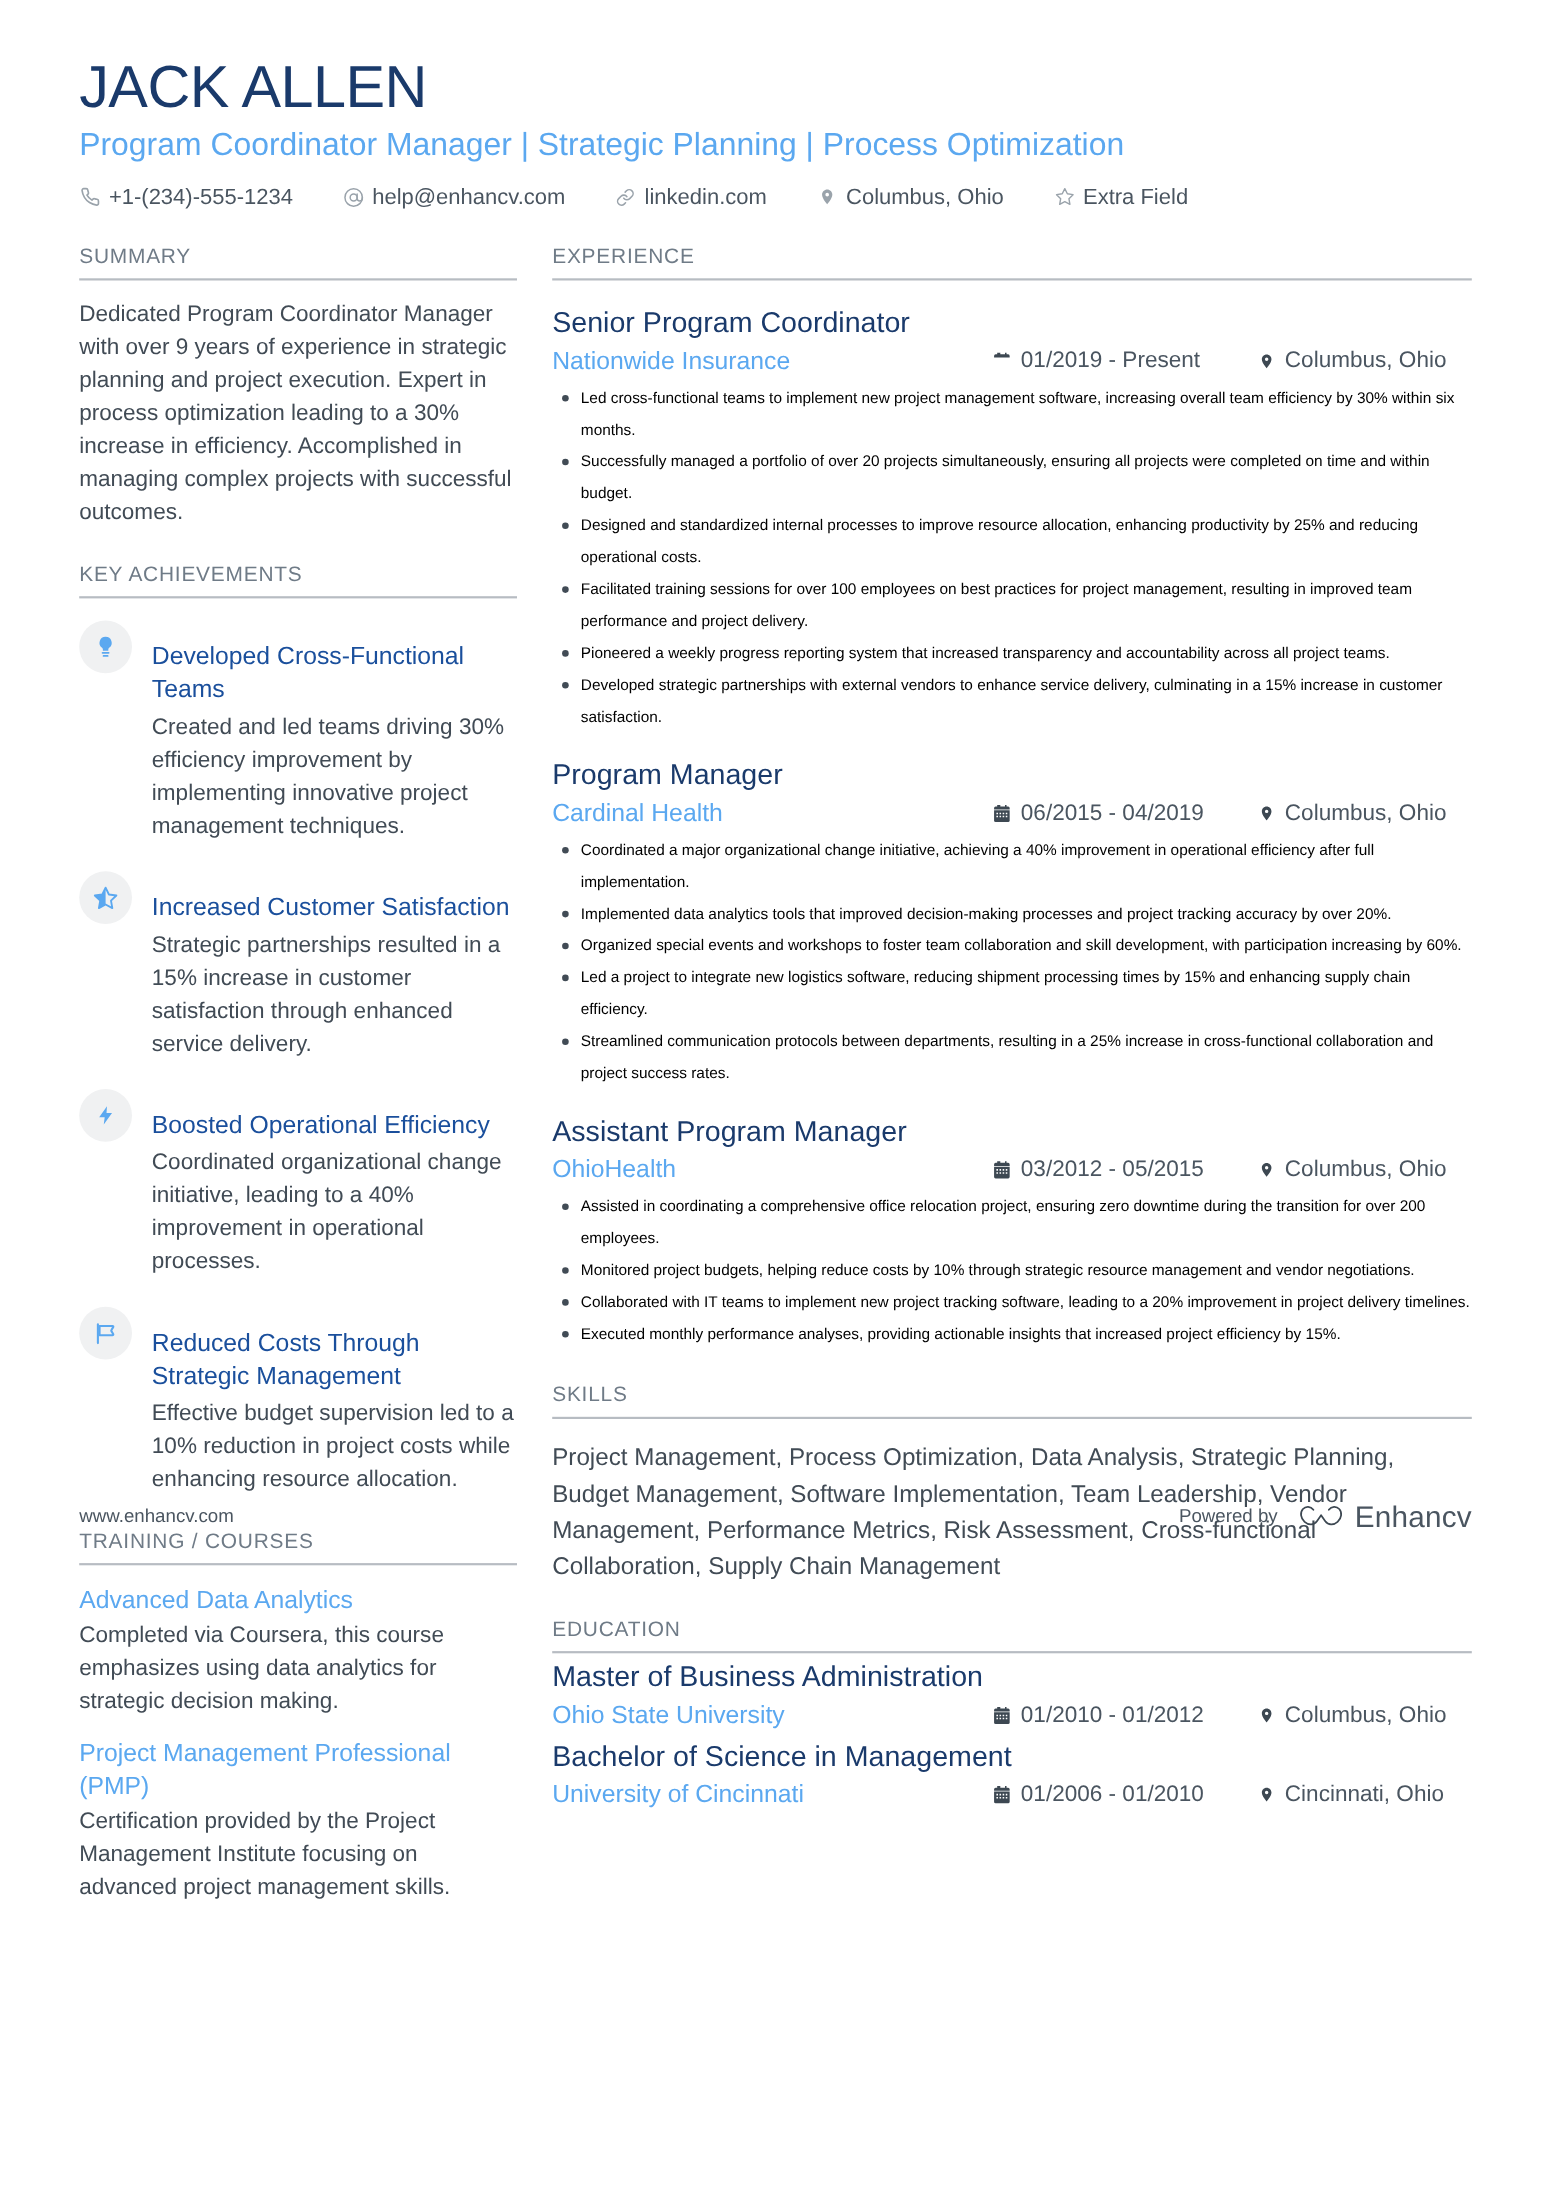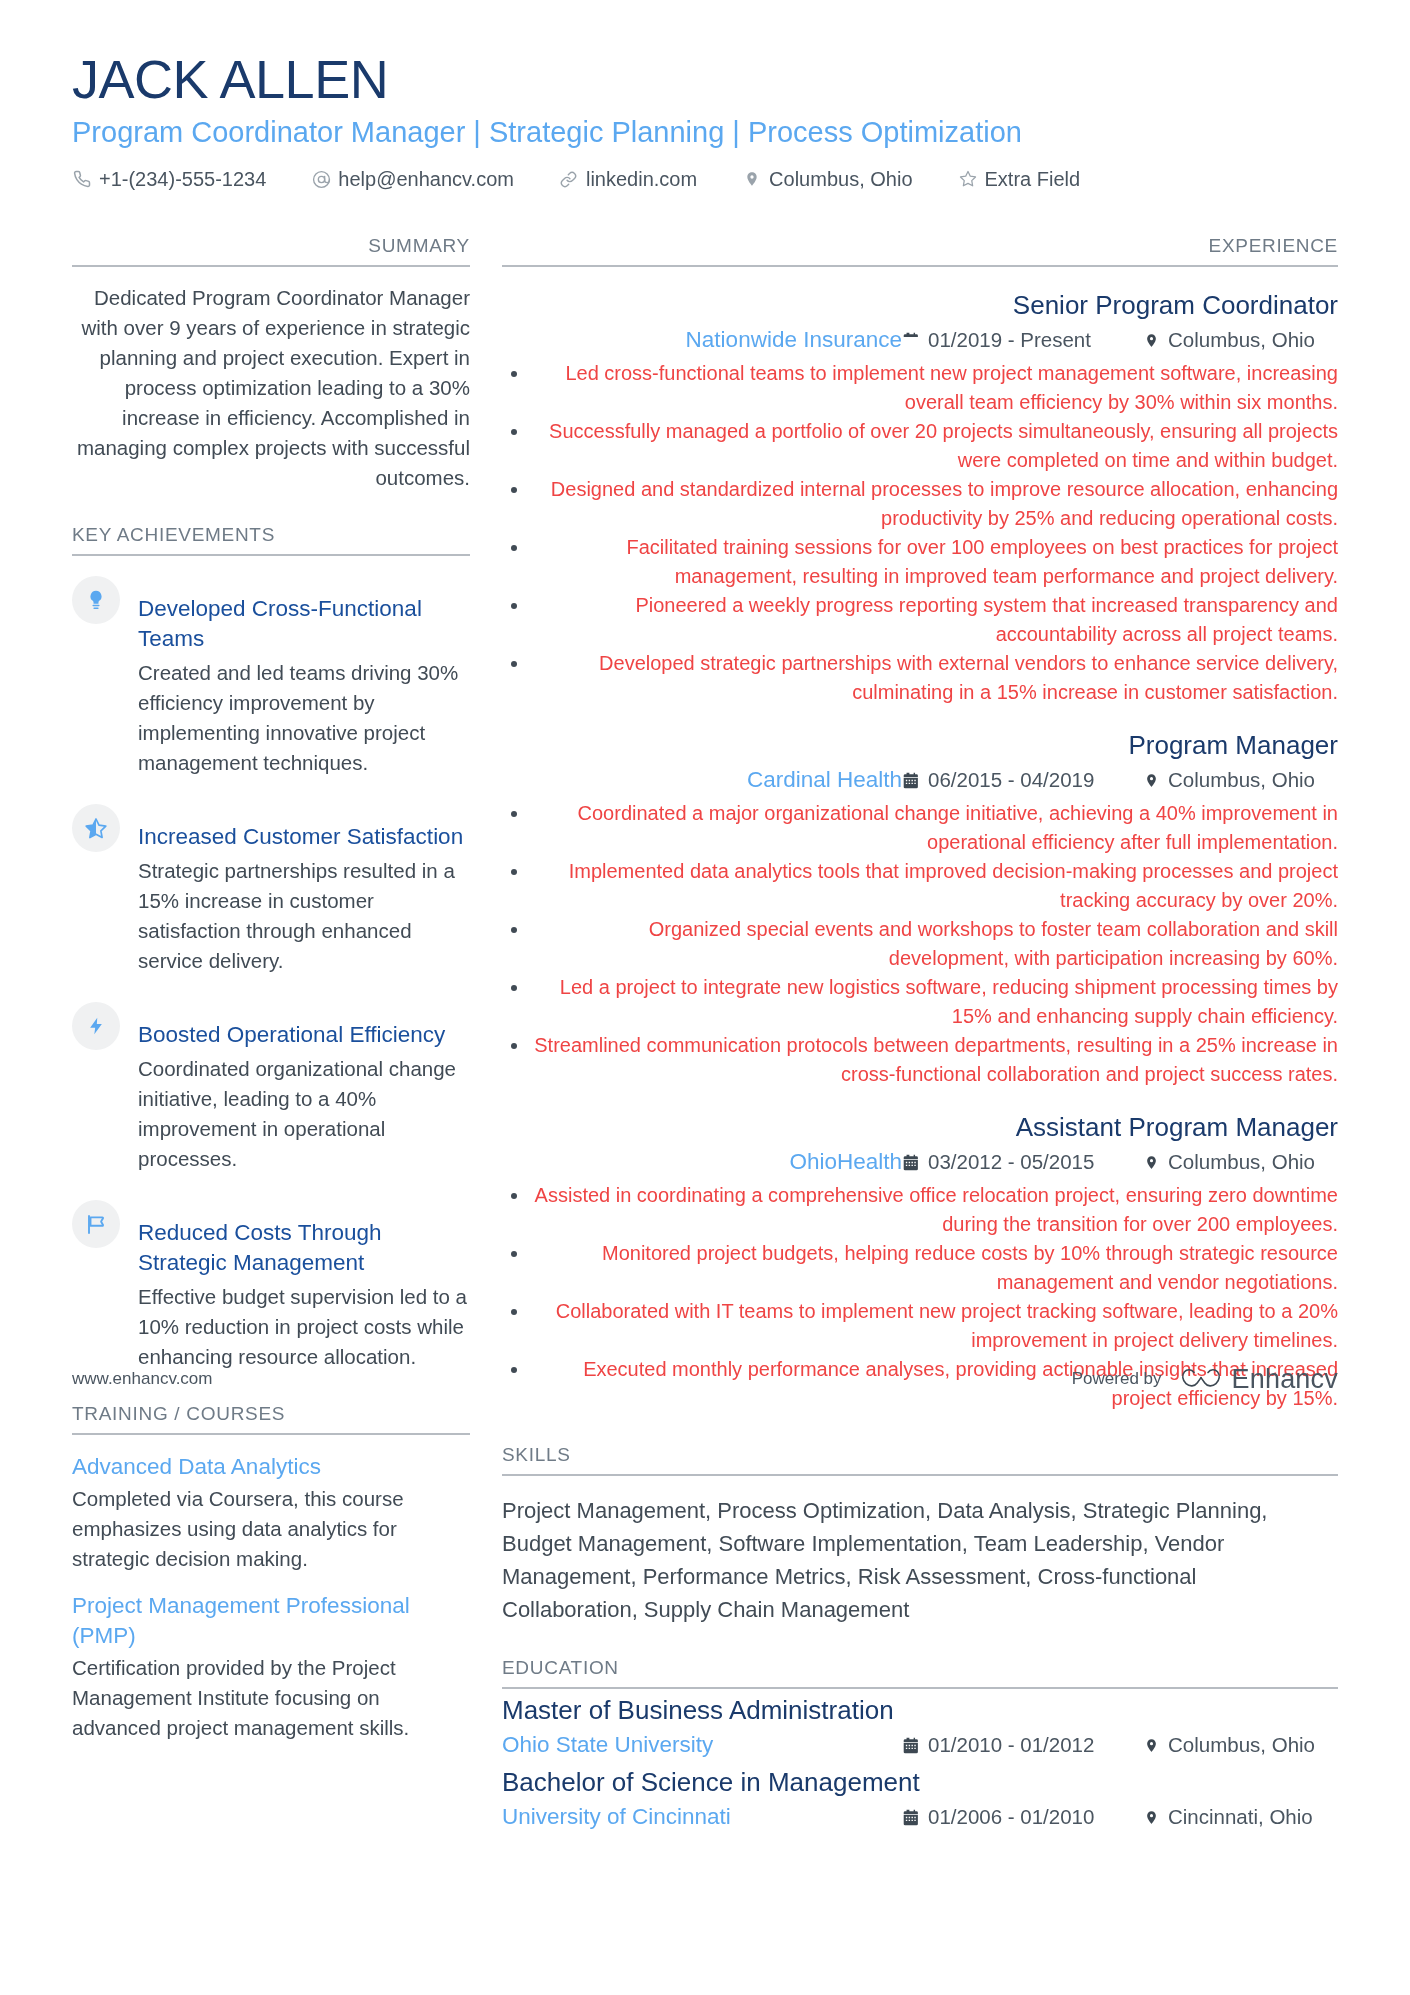--- a/index.html
+++ b/index.html
@@ -84,21 +84,21 @@
     flex: none;
   }
   .col-gap { width: 32px; flex: none; }
   .col-right {
     flex: 1 1 auto;
     min-width: 0;
   }
 
   
   .section { margin-top: 30px; }
-  .section:first-child { margin-top: 16px; text-align: right; }
+  .section:first-child { margin-top: 4px; }
   .sec-title {
     font-size: 19px;
     line-height: 24px;
     letter-spacing: 0.7px;
     color: #6f7b87;
     font-weight: 400;
     text-transform: uppercase;
     padding-bottom: 7px;
     border-bottom: 2.5px solid #b7bcc2;
   }
@@ -207,23 +207,23 @@
   }
   .meta-chip .mi svg { display: block; }
 
   ul.bullets {
     margin: 3px 0 0 0;
     padding: 0 0 0 26px;
     list-style: none;
   }
   ul.bullets li {
     position: relative;
-    font-size: 20px;
+    font-size: 14px;
     line-height: 29px;
-    color: #ef4444;
+    color: #000000;
     padding-left: 0;
     margin-bottom: 0;
   }
   ul.bullets li::before {
     content: "";
     position: absolute;
     left: -17px;
     top: 12px;
     width: 6px;
     height: 6px;

